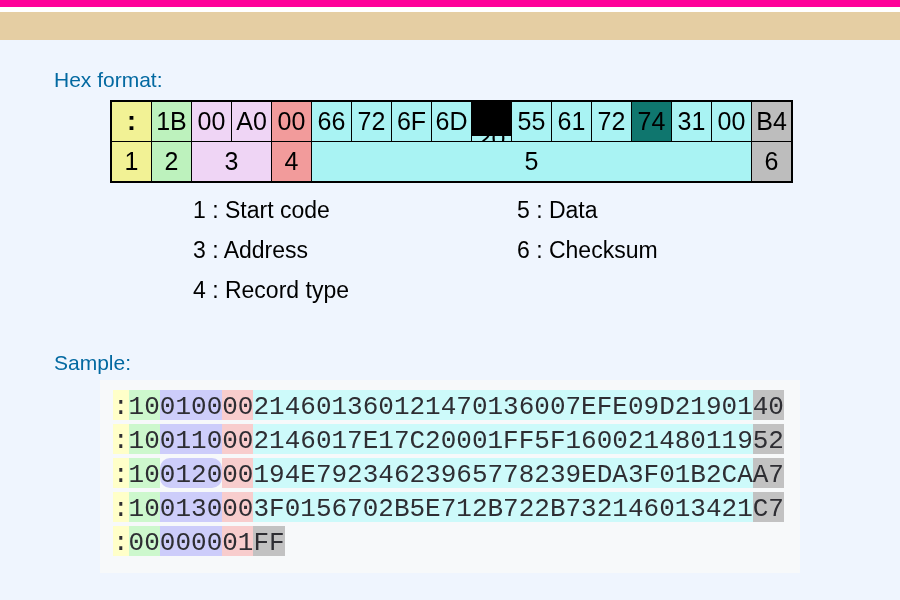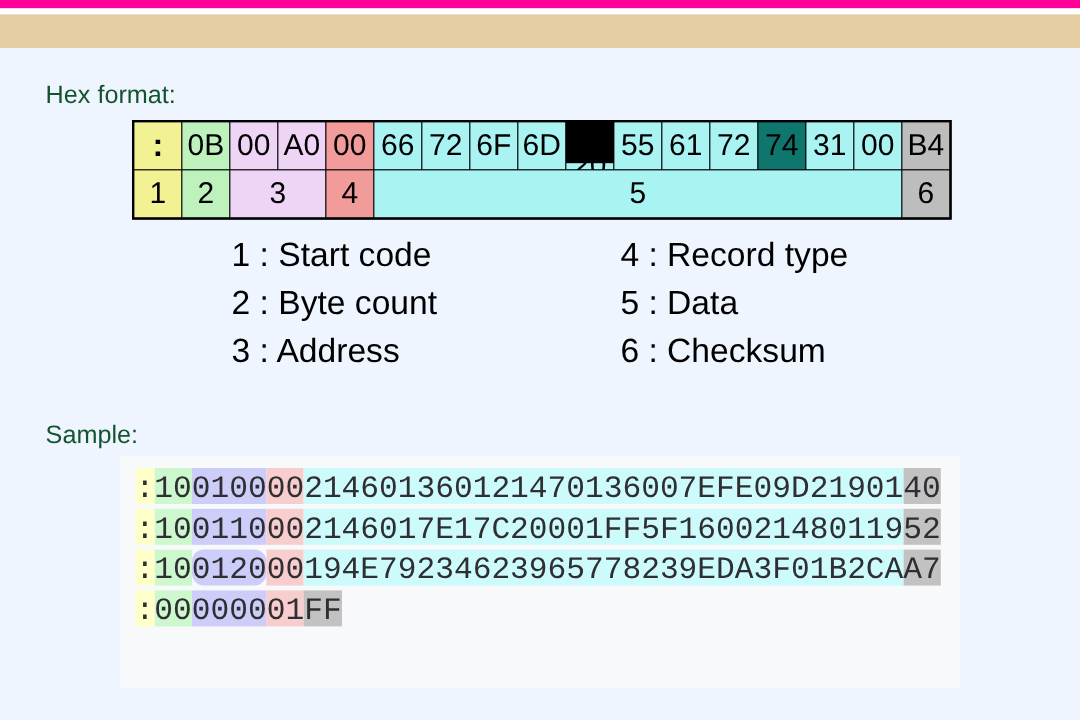--- a/index.html
+++ b/index.html
@@ -8,22 +8,22 @@
     background:#eff5fe;
     font-family:"Liberation Sans",sans-serif;
     color:#000;
     position:relative;
   }
   .topbar{position:absolute;left:0;top:0;width:900px;height:7px;}
   .gapbar{position:absolute;left:0;top:7px;width:900px;height:5px;background:#ffffff;}
   .tanbar{position:absolute;left:0;top:12px;width:900px;height:28px;}
 
   .section-label{
-    position:absolute;left:38px;
-    font-size:21px;line-height:24px;color:#14532d;
+    position:absolute;left:54px;
+    font-size:21px;line-height:24px;color:#0369a1;
   }
   #hexformat-label{top:68px;}
   #sample-label{top:351px;}
 
   
   .fmt-table{
     position:absolute;left:110px;top:100px;
     display:grid;
     grid-template-columns:repeat(17,39px);
     grid-auto-rows:39px;
@@ -38,21 +38,21 @@
   }
   .fmt-cell.colon{font-weight:bold;font-size:27px;}
 
   
   .legend{
     position:absolute;left:193px;top:197px;
     display:grid;
     grid-auto-flow:column;
     grid-template-rows:repeat(3,40px);
     grid-template-columns:324px auto;
-    font-size:28px;
+    font-size:23px;
   }
   .legend-item{display:flex;align-items:flex-start;}
 
   
   .sample-block{
     position:absolute;left:100px;top:380px;
     width:700px;height:193px;
     background:#f7f9fa;
     padding:10px 0 0 13px;
     box-sizing:border-box;
@@ -72,21 +72,21 @@
 <body style="background: rgb(239, 245, 254);">
 
 <div class="topbar" style="background: rgb(255, 0, 153);"></div>
 <div class="gapbar"></div>
 <div class="tanbar" style="background: rgb(229, 206, 163);"></div>
 
 <div id="hexformat-label" class="section-label">Hex format:</div>
 
 <div class="fmt-table">
     <div class="fmt-cell colon" style="background: rgb(242, 242, 149);">:</div>
-    <div class="fmt-cell" style="background: rgb(189, 242, 189);">0B</div>
+    <div class="fmt-cell" style="background: rgb(189, 242, 189);">1B</div>
     <div class="fmt-cell" style="background: rgb(239, 213, 245);">00</div>
     <div class="fmt-cell" style="background: rgb(239, 213, 245);">A0</div>
     <div class="fmt-cell" style="background: rgb(242, 155, 155);">00</div>
     <div class="fmt-cell" style="background: rgb(169, 243, 243);">66</div>
     <div class="fmt-cell" style="background: rgb(169, 243, 243);">72</div>
     <div class="fmt-cell" style="background: rgb(169, 243, 243);">6F</div>
     <div class="fmt-cell" style="background: rgb(169, 243, 243);">6D</div>
     <div class="fmt-cell" style="background: rgb(169, 243, 243); margin-top: 34px;">20</div>
     <div class="fmt-cell" style="background: rgb(169, 243, 243);">55</div>
     <div class="fmt-cell" style="background: rgb(169, 243, 243);">61</div>
@@ -98,27 +98,27 @@
     <div class="fmt-cell" style="grid-column: span 1; background: rgb(242, 242, 149);">1</div>
     <div class="fmt-cell" style="grid-column: span 1; background: rgb(189, 242, 189);">2</div>
     <div class="fmt-cell" style="grid-column: span 2; background: rgb(239, 213, 245);">3</div>
     <div class="fmt-cell" style="grid-column: span 1; background: rgb(242, 155, 155);">4</div>
     <div class="fmt-cell" style="grid-column: span 11; background: rgb(169, 243, 243);">5</div>
     <div class="fmt-cell" style="grid-column: span 1; background: rgb(189, 189, 189);">6</div>
   </div>
 
 <div class="legend">
     <div class="legend-item">1 : Start code</div>
-    <div class="legend-item">2 : Byte count</div>
     <div class="legend-item">3 : Address</div>
     <div class="legend-item">4 : Record type</div>
     <div class="legend-item">5 : Data</div>
     <div class="legend-item">6 : Checksum</div>
   </div>
 
 <div id="sample-label" class="section-label">Sample:</div>
 
 <div class="sample-block" style="background: rgb(247, 249, 250);">
     <div class="sample-line"><span style="background: rgb(255, 255, 201);">:</span><span style="background: rgb(205, 248, 205);">10</span><span style="background: rgb(205, 205, 250);">0100</span><span style="background: rgb(248, 205, 205);">00</span><span style="background: rgb(205, 250, 250);">214601360121470136007EFE09D21901</span><span style="background: rgb(194, 194, 194);">40</span></div>
     <div class="sample-line"><span style="background: rgb(255, 255, 201);">:</span><span style="background: rgb(205, 248, 205);">10</span><span style="background: rgb(205, 205, 250);">0110</span><span style="background: rgb(248, 205, 205);">00</span><span style="background: rgb(205, 250, 250);">2146017E17C20001FF5F160021480119</span><span style="background: rgb(194, 194, 194);">52</span></div>
     <div class="sample-line"><span style="background: rgb(255, 255, 201);">:</span><span style="background: rgb(205, 248, 205);">10</span><span style="background: rgb(205, 205, 250); border-radius: 10px;">0120</span><span style="background: rgb(248, 205, 205);">00</span><span style="background: rgb(205, 250, 250); text-align: right;">194E79234623965778239EDA3F01B2CA</span><span style="background: rgb(194, 194, 194);">A7</span></div>
+    <div class="sample-line"><span style="background: rgb(255, 255, 201);">:</span><span style="background: rgb(205, 248, 205);">10</span><span style="background: rgb(205, 205, 250);">0130</span><span style="background: rgb(248, 205, 205);">00</span><span style="background: rgb(205, 250, 250);">3F0156702B5E712B722B732146013421</span><span style="background: rgb(194, 194, 194);">C7</span></div>
     <div class="sample-line"><span style="background: rgb(255, 255, 201);">:</span><span style="background: rgb(205, 248, 205);">00</span><span style="background: rgb(205, 205, 250);">0000</span><span style="background: rgb(248, 205, 205);">01</span><span style="background: rgb(194, 194, 194);">FF</span></div>
   </div>
 
 </body></html>

